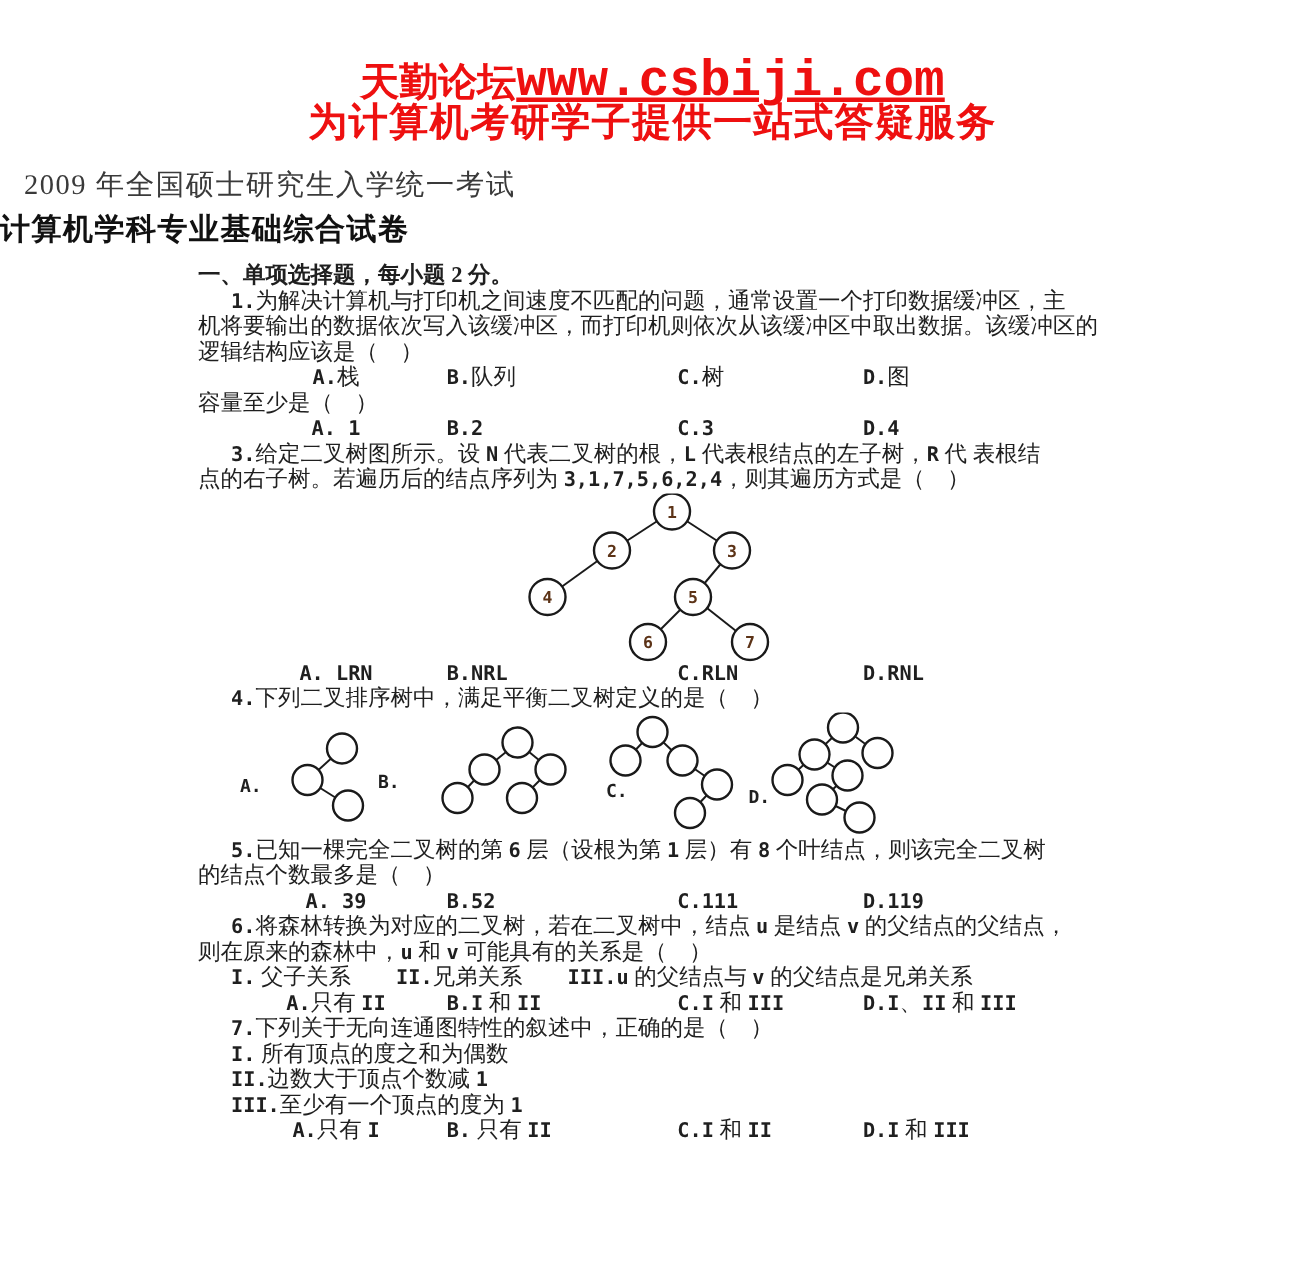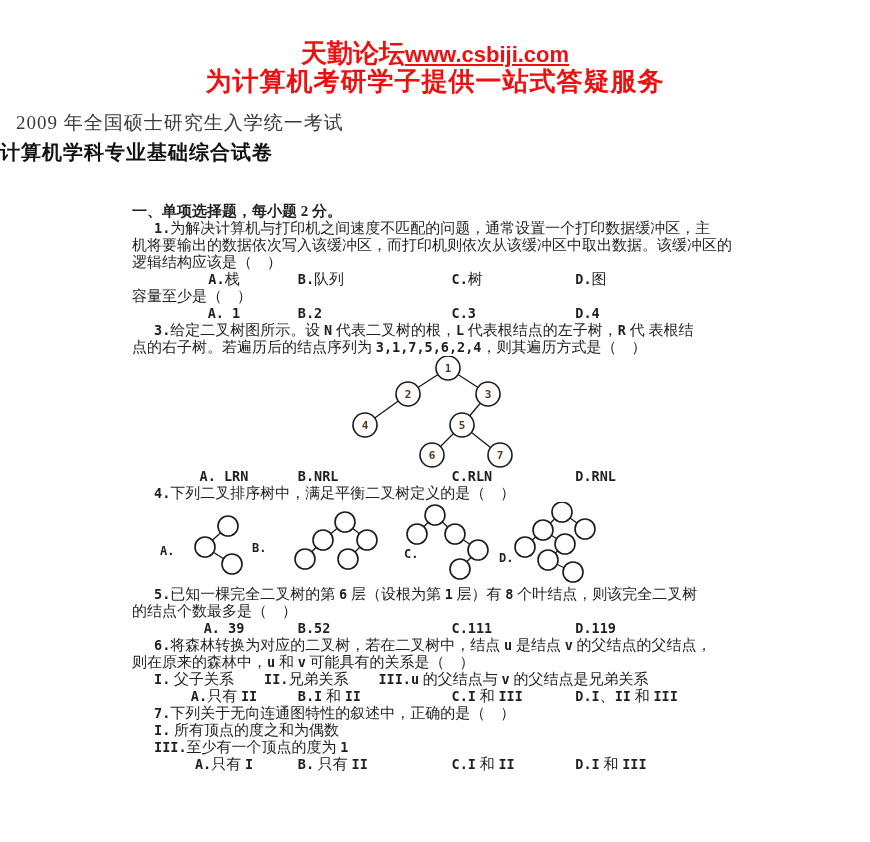--- a/index.html
+++ b/index.html
@@ -1,30 +1,30 @@
 <!DOCTYPE html>
 <html><head>
 <meta charset="utf-8">
 <style>
   html,body{margin:0;padding:0;background:#ffffff;}
   #page{position:relative;width:870px;height:842px;background:#ffffff;overflow:hidden;
         font-family:"Liberation Serif","DejaVu Serif",serif;}
   .hdr-line1{position:absolute;top:36px;left:0;width:100%;display:flex;justify-content:center;
              align-items:baseline;color:#ee1010;font-weight:bold;font-size:26px;
              font-family:"Liberation Serif","DejaVu Serif",serif;}
-  .hdr-line1 .url{color:#ee1010;text-decoration:underline;font-size:22px;cursor:pointer;
-                  font-family:Liberation Sans, sans-serif;}
+  .hdr-line1 .url{color:#ee1010;text-decoration:underline;font-size:34px;cursor:pointer;
+                  font-family:Liberation Mono, monospace;}
   .hdr-line2{position:absolute;top:64px;left:0;width:100%;text-align:center;color:#ee1010;
              font-weight:bold;font-size:26px;letter-spacing:1px;}
   .doc-title{position:absolute;top:110px;left:16px;width:100%;text-align:left;
              font-size:19px;color:#3a3a3a;letter-spacing:1px;}
   .doc-subtitle{position:absolute;top:139px;left:0;width:100%;
                 font-size:20px;font-weight:bold;color:#111;letter-spacing:1px;}
   #content{position:absolute;left:132px;top:176px;width:616px;font-size:15px;
-           line-height:17px;color:#1f1f1f;margin-top:27px;}
+           line-height:17px;color:#1f1f1f;}
   .line{min-height:17px;white-space:nowrap;}
   .bold{font-weight:bold;}
   .ind{padding-left:22px;}
   .opts{padding-left:22px;white-space:nowrap;min-height:17px;}
   .opts span{display:inline-block;vertical-align:top;}
   .opts .c1{width:140px;text-align:center;}
   .opts .c2{width:150px;}
   .opts .c3{width:120px;}
   b.lt{font-family:"DejaVu Sans Mono","Liberation Mono",monospace;
        font-weight:700;font-size:13.5px;}
@@ -168,20 +168,21 @@
         <span class="c1"><b class="lt">A.</b>只有 <b class="lt">II</b></span>
         <span class="c2"><b class="lt">B.I</b> 和 <b class="lt">II</b></span>
         <span class="c3"><b class="lt">C.I</b> 和 <b class="lt">III</b></span>
         <span class="c4"><b class="lt">D.I</b>、<b class="lt">II</b> 和 <b class="lt">III</b></span>
       </div>
     </div>
 
     <div>
       <div class="line ind"><b class="lt">7.</b>下列关于无向连通图特性的叙述中，正确的是（　）</div>
       <div class="line ind"><b class="lt">I.</b> 所有顶点的度之和为偶数</div>
+      <div class="line ind"><b class="lt">II.</b>边数大于顶点个数减 <b class="lt">1</b></div>
       <div class="line ind"><b class="lt">III.</b>至少有一个顶点的度为 <b class="lt">1</b></div>
       <div class="opts">
         <span class="c1"><b class="lt">A.</b>只有 <b class="lt">I</b></span>
         <span class="c2"><b class="lt">B.</b> 只有 <b class="lt">II</b></span>
         <span class="c3"><b class="lt">C.I</b> 和 <b class="lt">II</b></span>
         <span class="c4"><b class="lt">D.I</b> 和 <b class="lt">III</b></span>
       </div>
     </div>
 
   </div>

